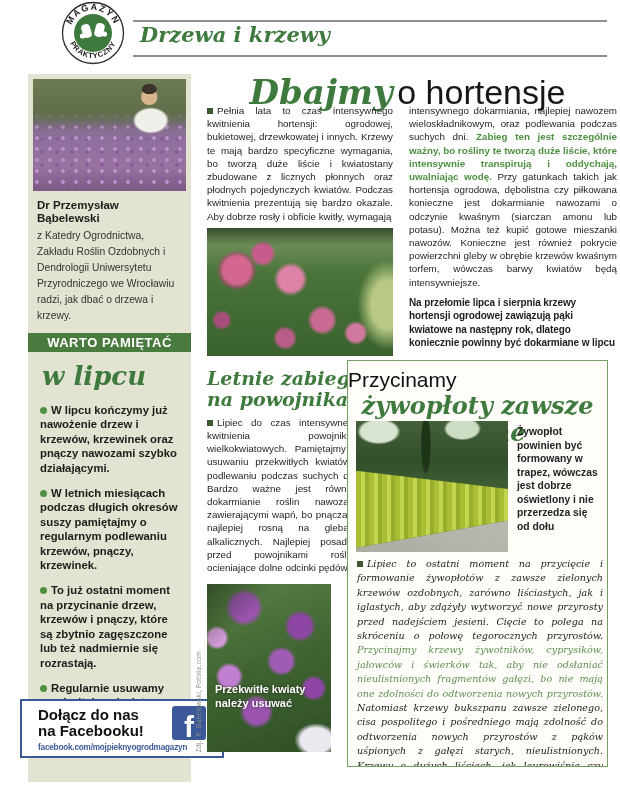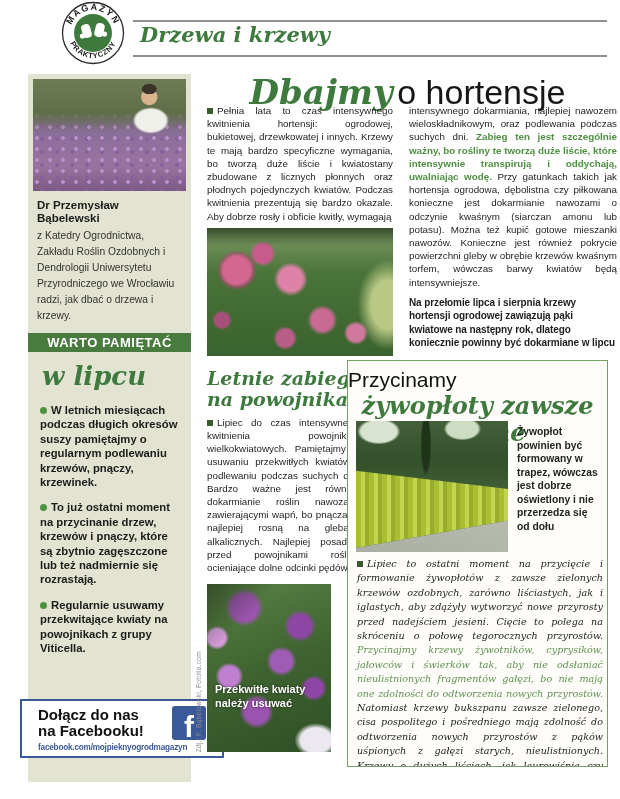--- a/index.html
+++ b/index.html
@@ -153,20 +153,21 @@
   <div class="section-title">Drzewa i krzewy</div>
   <div class="rule rule-bottom"></div>
 
   <aside class="sidebar">
     <div class="expert-photo"></div>
     <div class="expert-name">Dr Przemysław Bąbelewski</div>
     <div class="expert-bio">z Katedry Ogrodnictwa, Zakładu Roślin Ozdobnych i Dendrologii Uniwersytetu Przyrodniczego we Wrocławiu radzi, jak dbać o drzewa i krzewy.</div>
     <div class="warto-bar">WARTO PAMIĘTAĆ</div>
     <div class="w-lipcu">w lipcu</div>
     <div class="bullets">
+      <div class="bullet"><span class="dot"></span><span>W lipcu kończymy już nawożenie drzew i krzewów, krzewinek oraz pnączy nawozami szybko działającymi.</span></div>
       <div class="bullet"><span class="dot"></span><span>W letnich miesiącach podczas długich okresów suszy pamiętajmy o regularnym podlewaniu krzewów, pnączy, krzewinek.</span></div>
       <div class="bullet"><span class="dot"></span><span>To już ostatni moment na przycinanie drzew, krzewów i pnączy, które są zbytnio zagęszczone lub też nadmiernie się rozrastają.</span></div>
       <div class="bullet"><span class="dot"></span><span>Regularnie usuwamy przekwitające kwiaty na powojnikach z grupy Viticella.</span></div>
     </div>
   </aside>
 
   <div class="fb-box">
     <div class="fb-row">
       <div class="fb-text">
         <div>Dołącz do nas</div>

